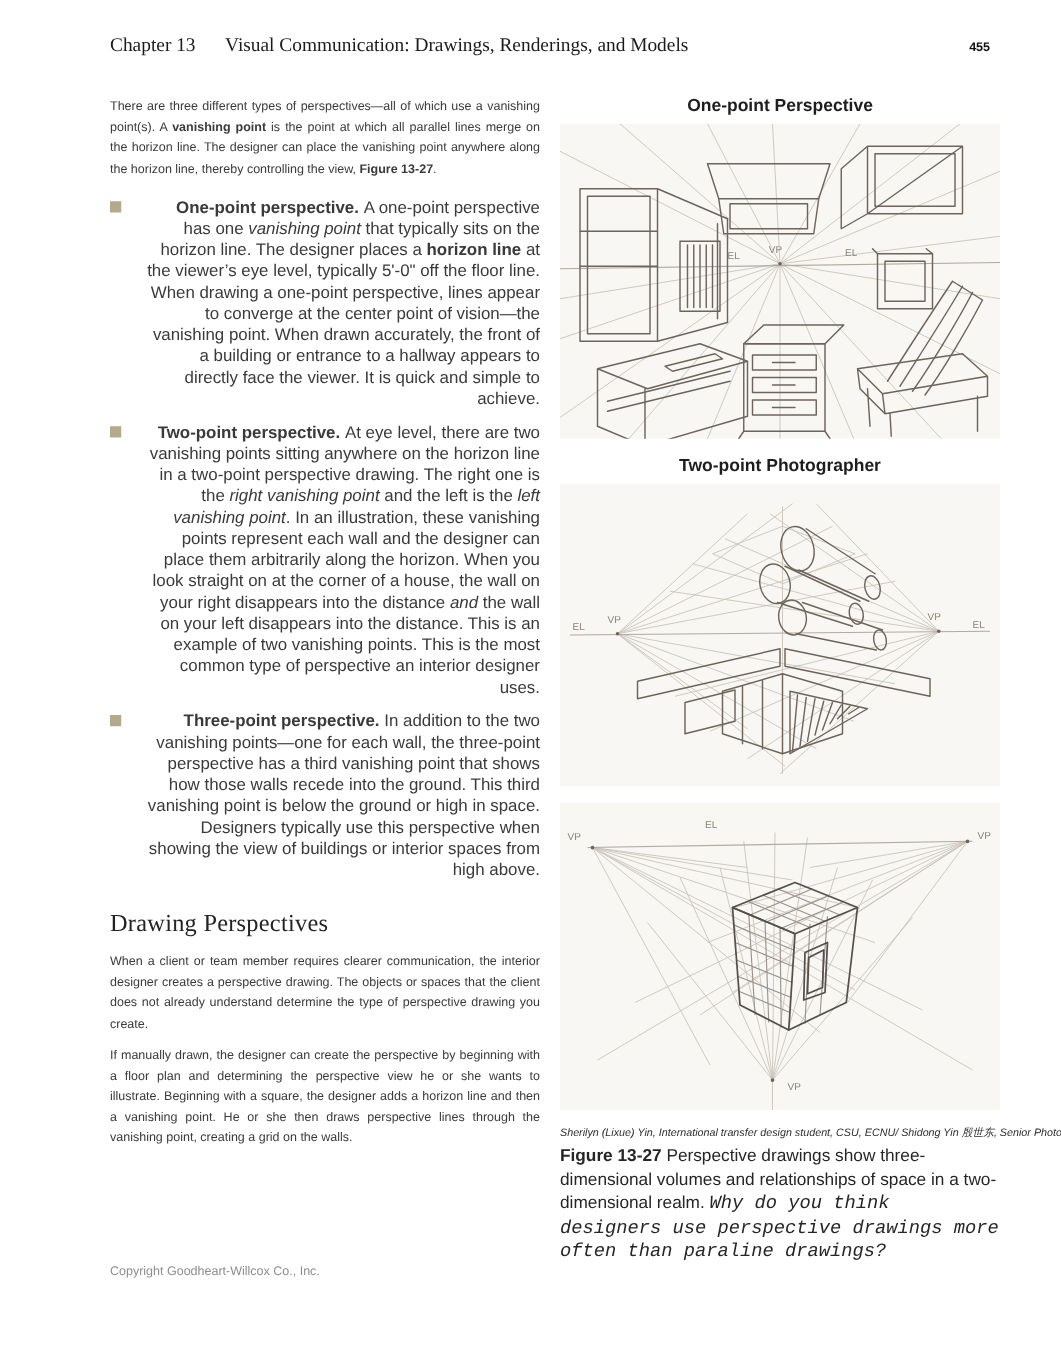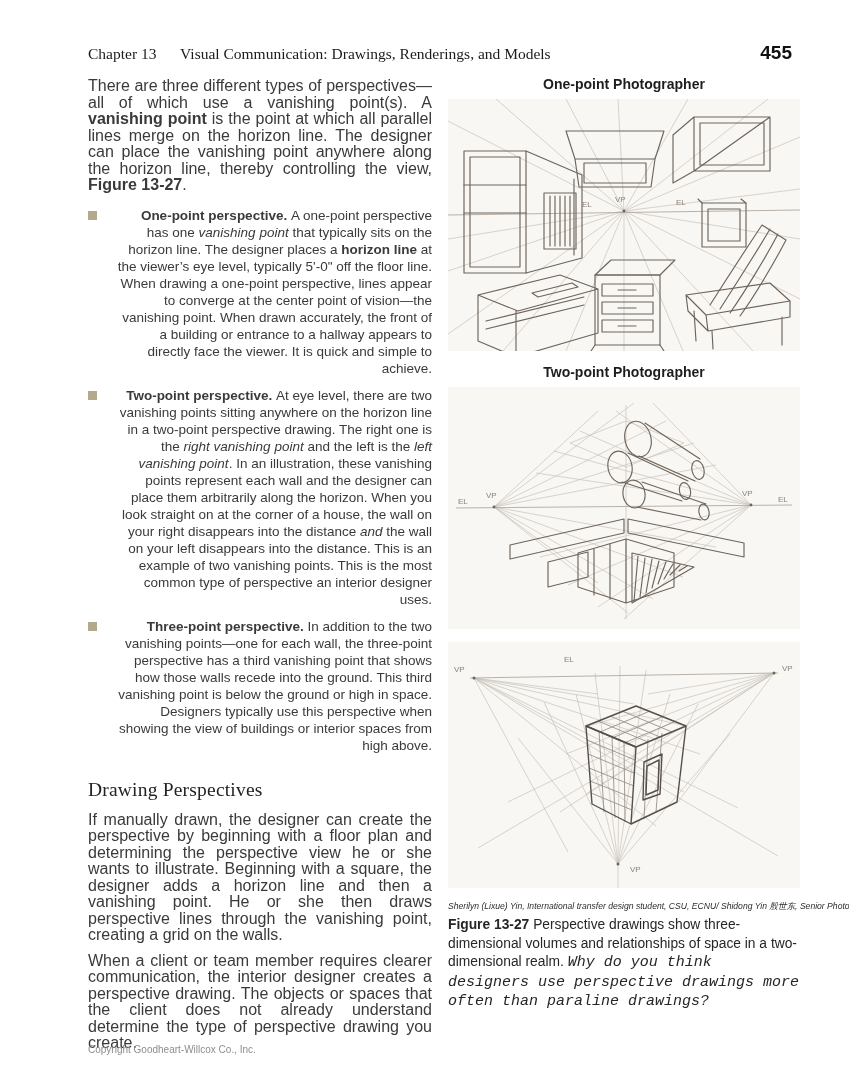--- a/index.html
+++ b/index.html
@@ -1,45 +1,45 @@
 <!DOCTYPE html>
 <html><head>
 <meta charset="utf-8">
 <style>
   html,body{margin:0;padding:0;background:#ffffff;}
   body{font-family:"Liberation Sans",sans-serif;color:#333;}
   .page{position:relative;width:849px;height:1087px;background:#fff;overflow:hidden;}
 
   
-  .running-head{position:absolute;left:88px;right:57px;top:42px;display:flex;
+  .running-head{position:absolute;left:88px;right:57px;top:28px;display:flex;
     justify-content:space-between;align-items:baseline;
     font-family:"Liberation Serif",serif;font-size:15.5px;color:#1b1b1b;}
   .rh-chapter{margin-right:20px;}
-  .rh-page{font-family:"Liberation Sans",sans-serif;font-weight:700;font-size:19px;color:#111;}
+  .rh-page{font-family:"Liberation Sans",sans-serif;font-weight:700;font-size:10px;color:#111;}
 
   
   .col-left{position:absolute;left:88px;top:78px;width:344px;}
-  p.body{font-size:16px;line-height:16.5px;text-align:justify;margin:0 0 9px;color:#3a3a3a;}
+  p.body{font-size:10px;line-height:16.5px;text-align:justify;margin:0 0 9px;color:#3a3a3a;}
   .bullets{list-style:none;margin:13px 0 0;padding:0;}
   .bullets li{position:relative;padding-left:29px;margin-bottom:10px;
     font-size:13.5px;line-height:17px;color:#3a3a3a;text-align:right;}
   .sq{position:absolute;left:0;top:4px;width:9px;height:9px;}
   .b{font-weight:700;}
   .i{font-style:italic;}
   h2.section{font-size:19.5px;font-weight:400;color:#232323;margin:25px 0 11px;letter-spacing:.2px;font-family:Liberation Serif, serif;}
 
   
   .col-right{position:absolute;left:448px;top:76px;width:352px;}
   .panel-title{font-size:14px;font-weight:700;text-align:center;color:#1d1d1d;margin:0 0 7px;}
   .sketch{display:block;background:#f8f7f4;margin:0 0 13px;}
   .credit{font-size:8.6px;font-style:italic;color:#2d2d2d;margin-top:3px;white-space:nowrap;}
   .caption{font-size:13.8px;line-height:18.5px;color:#262626;margin-top:3px;}
   .caption .i{font-family:Liberation Mono, monospace;font-size:15px;}
 
-  .footer{position:absolute;left:88px;top:1044px;font-size:10px;color:#8d8d8d;}
+  .footer{position:absolute;left:88px;top:1012px;font-size:10px;color:#8d8d8d;}
 
   svg text{font-family:"Liberation Sans",sans-serif;font-size:8px;fill:#8d8277;}
   .ray{stroke:#c9c2b8;stroke-width:.7;fill:none;}
   .hor{stroke:#b2a99f;stroke-width:.9;fill:none;}
   .mid{stroke:#9b9187;stroke-width:.9;fill:none;}
   .drk{stroke:#6f645a;stroke-width:1.15;fill:none;stroke-linejoin:round;stroke-linecap:round;}
   .dkr{stroke:#57504a;stroke-width:1.4;fill:none;stroke-linejoin:round;}
   .dot{fill:#6f645a;}
 </style>
 </head>
@@ -67,27 +67,27 @@
         <span class="sq" style="background: rgb(179, 170, 140);"></span>
         <span><span class="b ">Two-point perspective. </span><span class="">At eye level, there are two vanishing points sitting anywhere on the horizon line in a two-point perspective drawing. The right one is the </span><span class="i">right vanishing point</span><span class=""> and the left is the </span><span class="i">left vanishing point</span><span class="">. In an illustration, these vanishing points represent each wall and the designer can place them arbitrarily along the horizon. When you look straight on at the corner of a house, the wall on your right disappears into the distance </span><span class="i">and</span><span class=""> the wall on your left disappears into the distance. This is an example of two vanishing points. This is the most common type of perspective an interior designer uses.</span></span>
       </li>
       <li>
         <span class="sq" style="background: rgb(179, 170, 140);"></span>
         <span><span class="b ">Three-point perspective. </span><span class="">In addition to the two vanishing points—one for each wall, the three-point perspective has a third vanishing point that shows how those walls recede into the ground. This third vanishing point is below the ground or high in space. Designers typically use this perspective when showing the view of buildings or interior spaces from high above.</span></span>
       </li>
     </ul>
 
     <h2 class="section">Drawing Perspectives</h2>
+    <p class="body">When a client or team member requires clearer communication, the interior designer creates a perspective drawing. The objects or spaces that the client does not already understand determine the type of perspective drawing you create.</p>
     <p class="body">If manually drawn, the designer can create the perspective by beginning with a floor plan and determining the perspective view he or she wants to illustrate. Beginning with a square, the designer adds a horizon line and then a vanishing point. He or she then draws perspective lines through the vanishing point, creating a grid on the walls.</p>
-    <p class="body">When a client or team member requires clearer communication, the interior designer creates a perspective drawing. The objects or spaces that the client does not already understand determine the type of perspective drawing you create.</p>
   </div>
 
   <div class="col-right">
 
-    <div class="panel-title">One-point Photographer</div>
+    <div class="panel-title">One-point Perspective</div>
     <svg class="sketch" width="352" height="252" viewBox="0 0 352 252">
       <g class="ray">
         <path d="M176 112 L0 22 M176 112 L48 0 M176 112 L118 0 M176 112 L170 0 M176 112 L240 0 M176 112 L320 0 M176 112 L352 38 M176 112 L352 90 M176 112 L352 140 M176 112 L352 200 M176 112 L305 252 M176 112 L235 252 M176 112 L176 252 M176 112 L118 252 M176 112 L55 252 M176 112 L0 235 M176 112 L0 172 M176 112 L0 140"></path>
       </g>
       <line class="hor" x1="0" y1="116" x2="352" y2="111"></line>
       <g class="drk">
         <rect x="16" y="52" width="62" height="122"></rect>
           <rect x="22" y="58" width="50" height="110"></rect>
         <path d="M16 86 h62 M16 114 h62 M78 52 L134 76 M78 174 L134 159 M134 76 V159 M126 80 V156"></path>
         <rect x="96" y="94" width="32" height="56"></rect>

